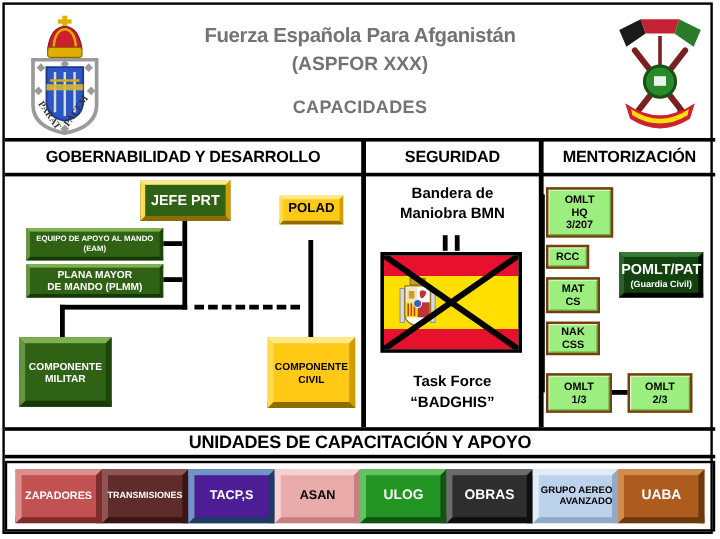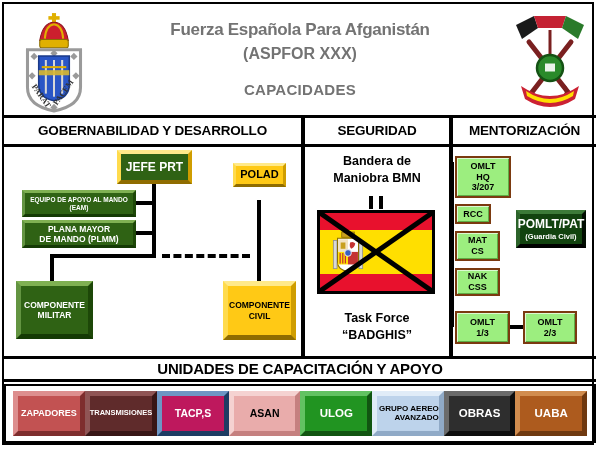--- a/index.html
+++ b/index.html
@@ -240,33 +240,33 @@
   <div class="footer-title">UNIDADES DE CAPACITACIÓN Y APOYO</div>
 
   <div class="strip">
     <div class="strip-row">
       <div class="unit fs0" style="background-color: rgb(194, 82, 82); color: rgb(255, 255, 255); border-color: rgb(221, 142, 142) rgb(126, 45, 45) rgb(126, 45, 45) rgb(221, 142, 142);">
         <span>ZAPADORES</span>
         </div>
       <div class="unit fs1" style="background-color: rgb(95, 43, 43); color: rgb(255, 255, 255); border-color: rgb(143, 85, 85) rgb(56, 22, 22) rgb(56, 22, 22) rgb(143, 85, 85);">
         <span>TRANSMISIONES</span>
         </div>
-      <div class="unit fs2" style="background-color: #be185d; color: rgb(255, 255, 255); border-color: rgb(110, 150, 196) rgb(29, 60, 99) rgb(29, 60, 99) rgb(110, 150, 196);">
+      <div class="unit fs2" style="background-color: #4c1d95; color: rgb(255, 255, 255); border-color: rgb(110, 150, 196) rgb(29, 60, 99) rgb(29, 60, 99) rgb(110, 150, 196);">
         <span>TACP,S</span>
         </div>
       <div class="unit fs3" style="background-color: rgb(233, 172, 171); color: rgb(0, 0, 0); border-color: rgb(245, 210, 209) rgb(197, 128, 127) rgb(197, 128, 127) rgb(245, 210, 209);">
         <span>ASAN</span>
         </div>
       <div class="unit fs4" style="background-color: rgb(33, 148, 33); color: rgb(255, 255, 255); border-color: rgb(97, 194, 97) rgb(17, 85, 17) rgb(17, 85, 17) rgb(97, 194, 97);">
         <span>ULOG</span>
         </div>
+      <div class="unit fs6" style="background-color: rgb(46, 46, 46); color: rgb(255, 255, 255); border-color: rgb(107, 107, 107) rgb(14, 14, 14) rgb(14, 14, 14) rgb(107, 107, 107);">
+        <span>OBRAS</span>
+        </div>
       <div class="unit fs5" style="background-color: rgb(189, 211, 235); color: rgb(0, 0, 0); border-color: rgb(224, 236, 248) rgb(144, 170, 199) rgb(144, 170, 199) rgb(224, 236, 248);">
         <span>GRUPO AEREO AVANZADO</span>
         </div>
-      <div class="unit fs6" style="background-color: rgb(46, 46, 46); color: rgb(255, 255, 255); border-color: rgb(107, 107, 107) rgb(14, 14, 14) rgb(14, 14, 14) rgb(107, 107, 107);">
-        <span>OBRAS</span>
-        </div>
       <div class="unit fs7" style="background-color: rgb(173, 91, 30); color: rgb(255, 255, 255); border-color: rgb(209, 140, 78) rgb(111, 57, 16) rgb(111, 57, 16) rgb(209, 140, 78);">
         <span>UABA</span>
         </div>
     </div>
   </div>
 </div>
 
 </body></html>

